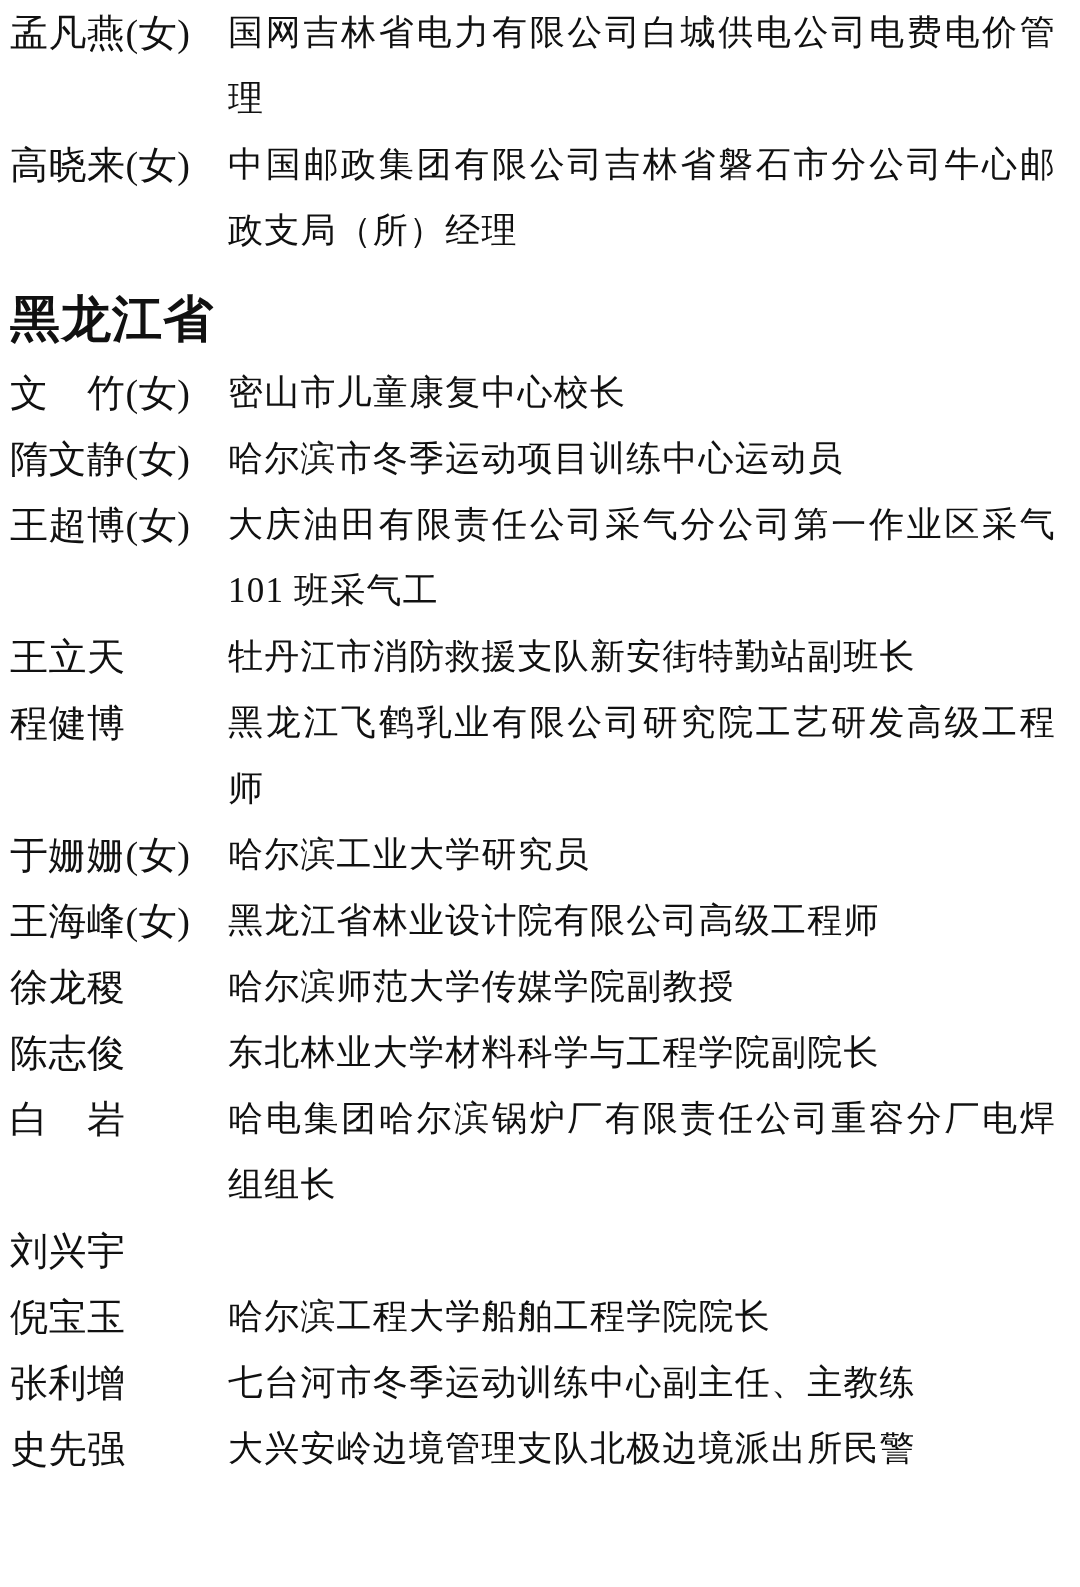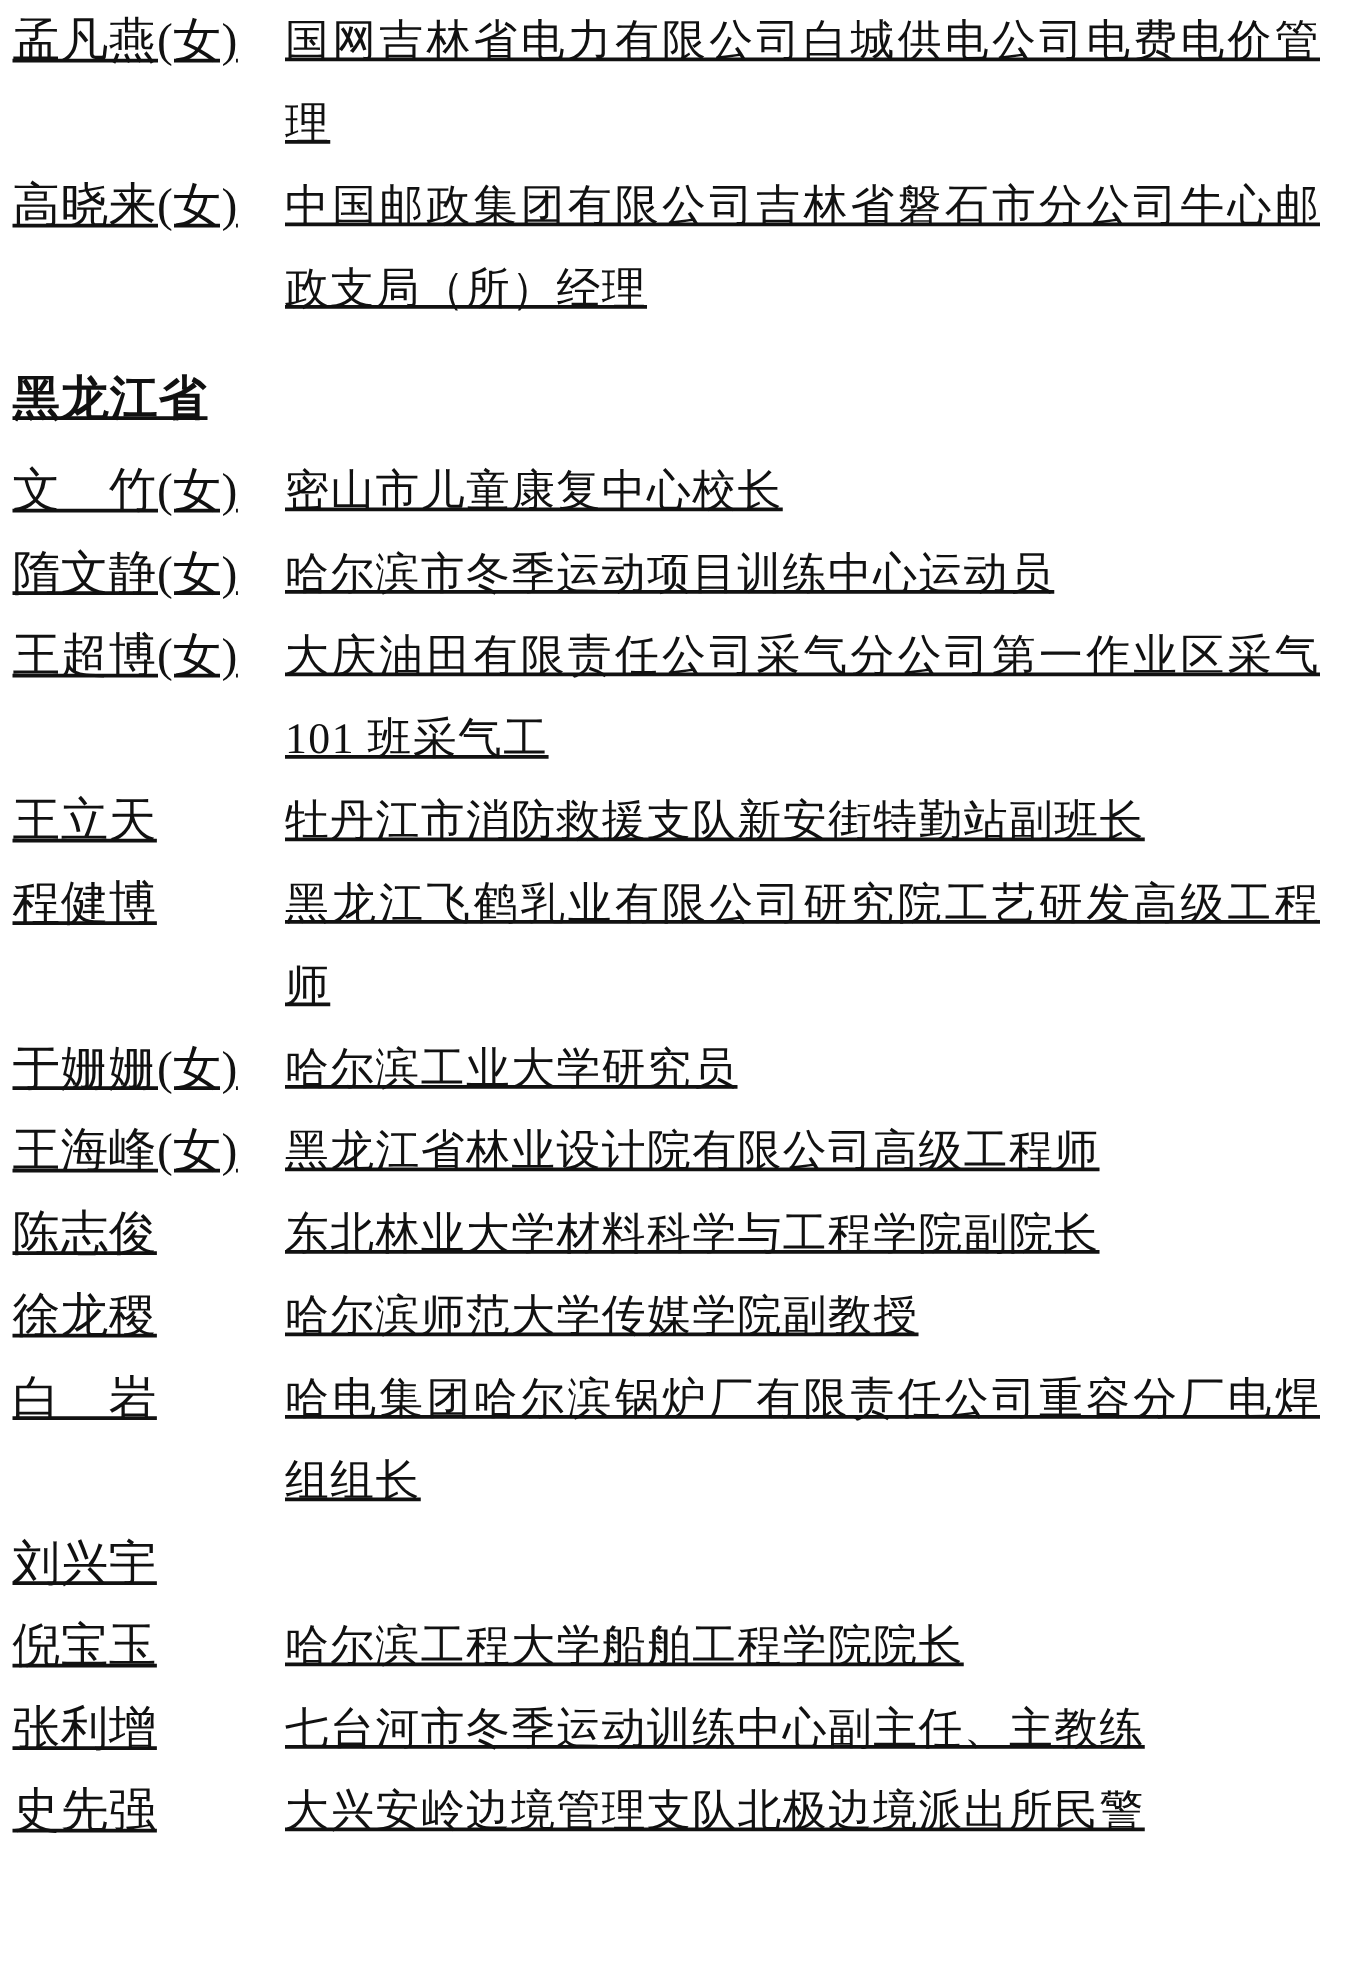--- a/index.html
+++ b/index.html
@@ -13,21 +13,20 @@
     font-family: "Liberation Serif", "DejaVu Serif", serif;
     color: #111111;
     overflow: hidden;
   }
   .page {
     width: 1080px;
     height: 1409px;
     position: relative;
     box-sizing: border-box;
     padding: 0 24px 0 10px;
-    text-decoration: underline;
   }
   .entry {
     display: flex;
     align-items: flex-start;
     margin: 0;
   }
   .name {
     width: 218px;
     min-width: 218px;
     font-size: 38px;
@@ -37,21 +36,21 @@
   }
   .desc {
     font-size: 35px;
     line-height: 66px;
     letter-spacing: 1.2px;
     text-align: justify;
     text-justify: inter-ideograph;
     flex: 1;
   }
   .section-title {
-    font-size: 38px;
+    font-size: 50px;
     line-height: 66px;
     font-weight: bold;
     margin-top: 22px;
     margin-bottom: 8px;
     letter-spacing: 1px;
   }
 </style>
 </head>
 <body>
 
@@ -93,26 +92,26 @@
     </div>
     <div class="entry">
       <div class="name">于姗姗(女)</div>
       <div class="desc">哈尔滨工业大学研究员</div>
     </div>
     <div class="entry">
       <div class="name">王海峰(女)</div>
       <div class="desc">黑龙江省林业设计院有限公司高级工程师</div>
     </div>
     <div class="entry">
+      <div class="name">徐龙稷</div>
+      <div class="desc">哈尔滨师范大学传媒学院副教授</div>
+    </div>
+    <div class="entry">
       <div class="name">陈志俊</div>
       <div class="desc">东北林业大学材料科学与工程学院副院长</div>
-    </div>
-    <div class="entry">
-      <div class="name">徐龙稷</div>
-      <div class="desc">哈尔滨师范大学传媒学院副教授</div>
     </div>
     <div class="entry">
       <div class="name">白　岩</div>
       <div class="desc">哈电集团哈尔滨锅炉厂有限责任公司重容分厂电焊组组长</div>
     </div>
     <div class="entry">
       <div class="name">刘兴宇</div>
     </div>
     <div class="entry">
       <div class="name">倪宝玉</div>

